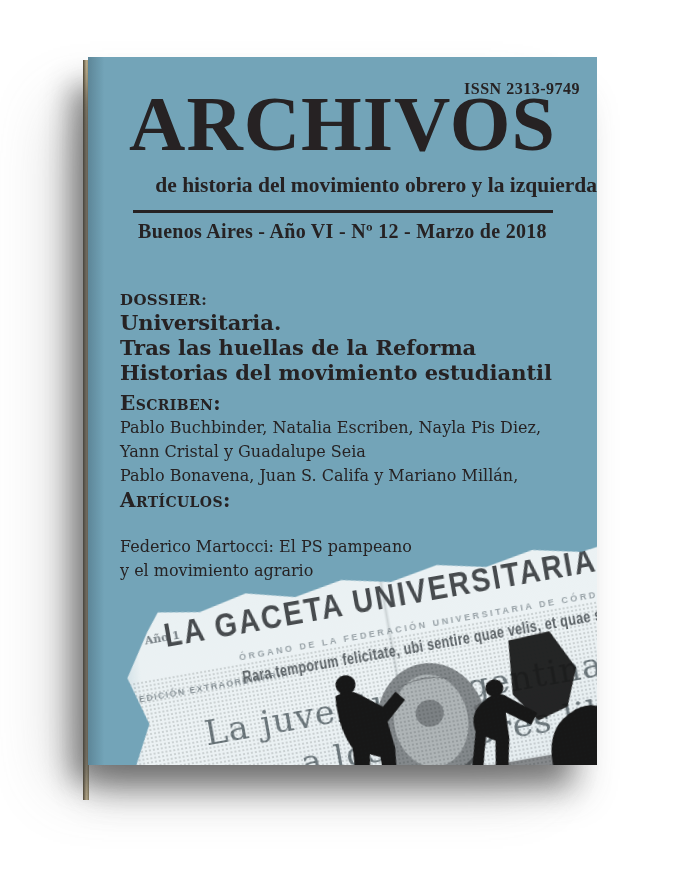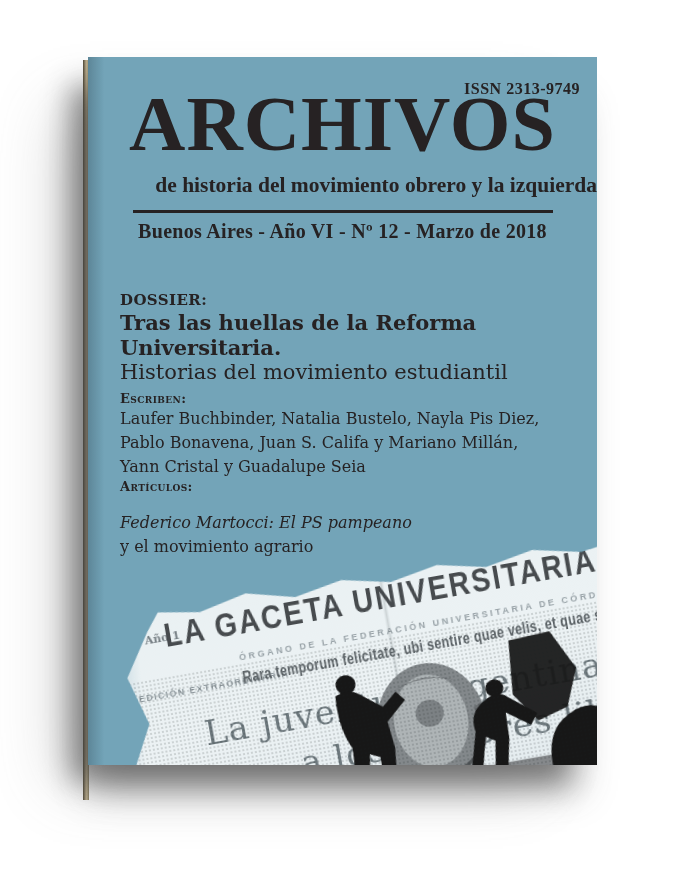--- a/index.html
+++ b/index.html
@@ -53,27 +53,27 @@
     border-top:3px solid var(--ink);
   }
   .issue-line{
     position:absolute;top:162px;left:0;right:0;z-index:4;text-align:center;
     font:700 20px/1.2 "Liberation Serif", serif;color:var(--ink);letter-spacing:.3px;
   }
 
   
   .content{position:absolute;left:32px;top:234px;width:462px;z-index:5;color:var(--ink);}
   .kicker{font:700 15px/1.25 "DejaVu Serif", serif;letter-spacing:.4px;}
-  .kicker.sc{font-variant:small-caps;font-size:13px;}
+  .kicker.sc{font-variant:small-caps;font-size:20px;}
   .h-title{font:700 21px/25px "DejaVu Serif", serif;white-space:nowrap;}
-  .h-title.regular{font-weight:400;}
+  .h-title.regular{font-weight:700;}
   .body-line{font:400 16px/24px "DejaVu Serif", serif;white-space:nowrap;}
   .mt-esc{margin-top:6px;}
   .mt-art{}
-  .mt-item2{margin-top:16px;font-style:italic;}
+  .mt-item2{margin-top:22px;}
 
   
   .clipping{
     position:absolute;left:-24px;top:540px;width:690px;height:350px;z-index:3;
     transform:rotate(-10deg);transform-origin:0 0;
     background:linear-gradient(172deg,var(--paper-hi) 0%,#ecf2f4 40%,var(--paper-lo) 100%);
     clip-path:polygon(
       13% 9%, 19% 11%, 26% 8%, 33% 11.5%, 40% 9%, 47% 12%, 54% 9.5%,
       61% 12.5%, 68% 10%, 75% 13%, 82% 11%, 89% 13.5%, 95% 12%, 100% 13.5%,
       100% 100%, 3% 100%, 3.5% 85%, 7% 70%, 5% 55%, 9% 40%, 7% 26%, 11% 14%);
@@ -135,28 +135,28 @@
     <div class="cover">
 
       <div class="issn">ISSN 2313-9749</div>
       <h1 class="masthead">ARCHIVOS</h1>
       <div class="subtitle">de historia del movimiento obrero y la izquierda</div>
       <div class="rule"></div>
       <div class="issue-line">Buenos Aires - Año VI - Nº 12 - Marzo de 2018</div>
 
       <div class="content">
         <div class="kicker">DOSSIER:</div>
+        <div class="h-title">Universitaria.</div>
         <div class="h-title">Tras las huellas de la Reforma</div>
-        <div class="h-title">Universitaria.</div>
         <div class="h-title regular">Historias del movimiento estudiantil</div>
 
         <div class="kicker sc mt-esc">Escriben:</div>
-        <div class="body-line">Laufer Buchbinder, Natalia Bustelo, Nayla Pis Diez,</div>
+        <div class="body-line">Pablo Buchbinder, Natalia Escriben, Nayla Pis Diez,</div>
+        <div class="body-line">Yann Cristal y Guadalupe Seia</div>
         <div class="body-line">Pablo Bonavena, Juan S. Califa y Mariano Millán,</div>
-        <div class="body-line">Yann Cristal y Guadalupe Seia</div>
 
         <div class="kicker sc mt-art">Artículos:</div>
         <div class="body-line mt-item2">Federico Martocci: El PS pampeano</div>
         <div class="body-line">y el movimiento agrario</div>
       </div>
 
       <div class="clipping">
         <div class="np-date">Córdoba, Viernes 21 de Junio de 1918</div>
         <div class="np-anno">Año 1</div>
         <div class="np-masthead">LA GACETA UNIVERSITARIA</div>

